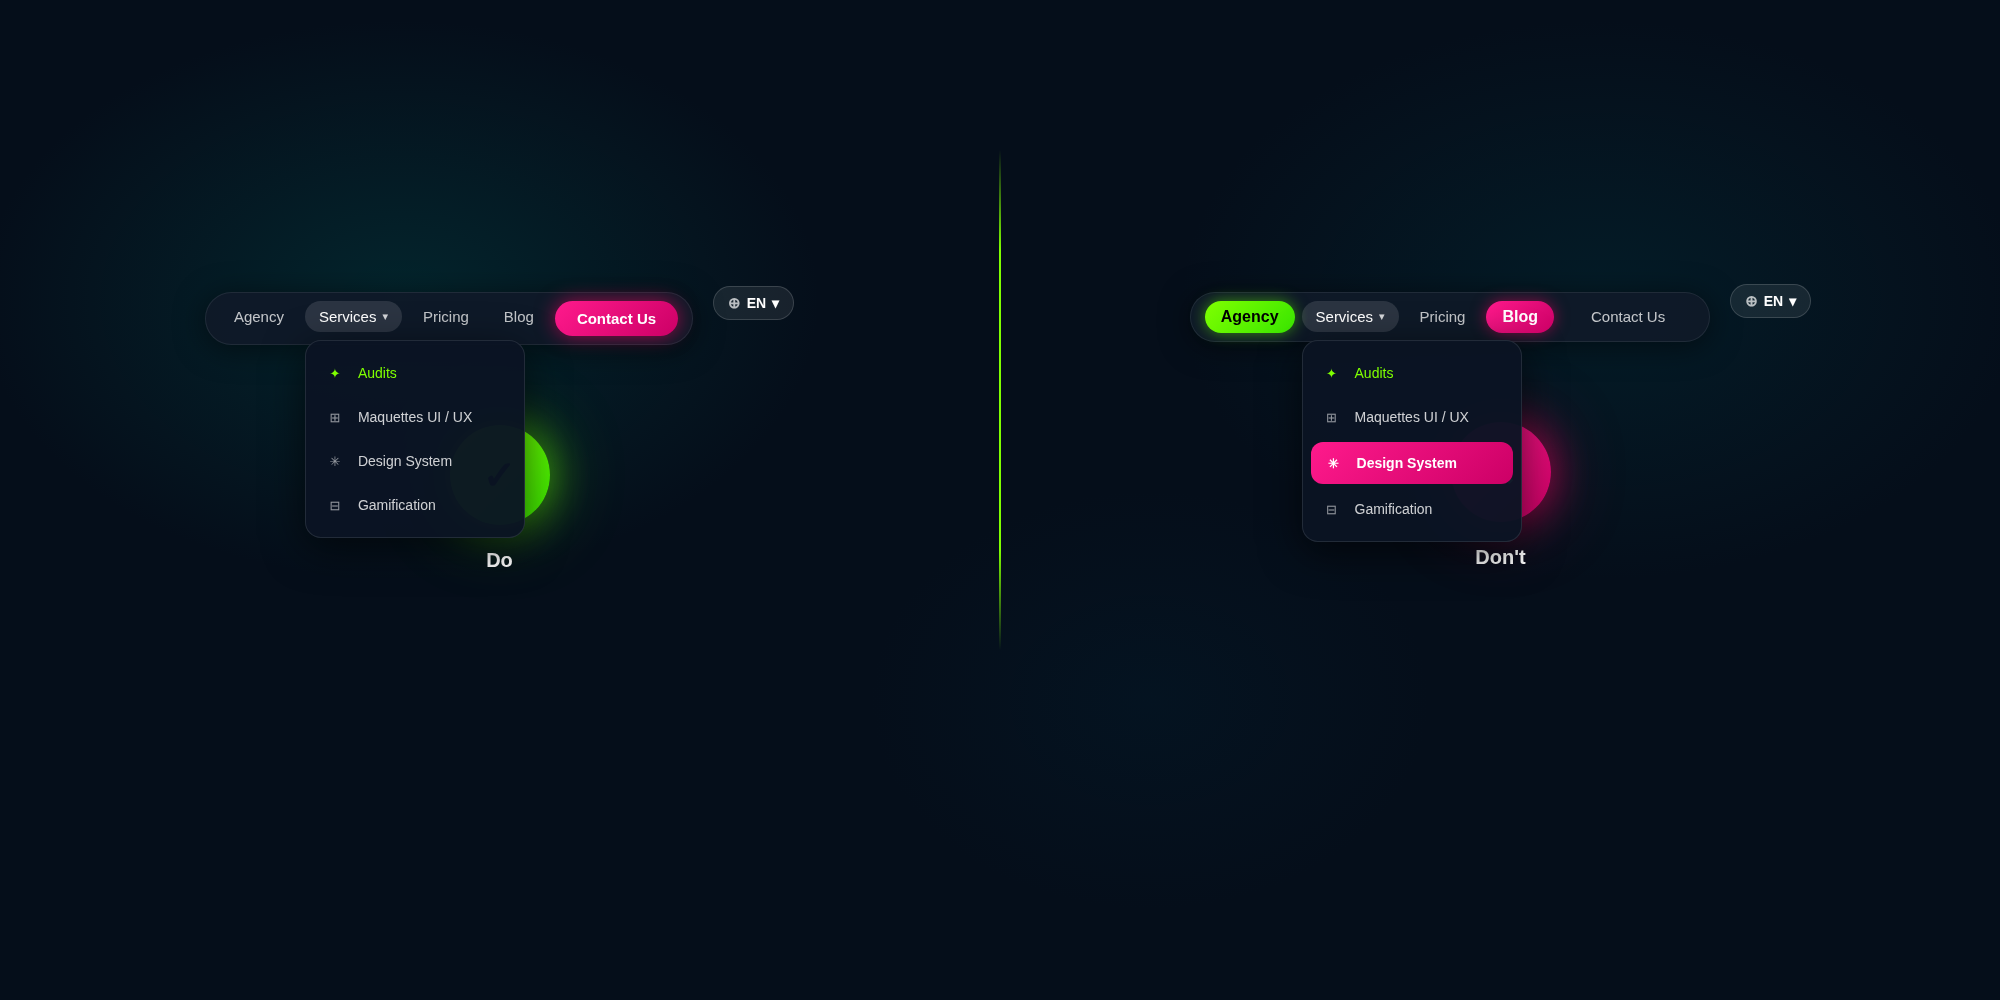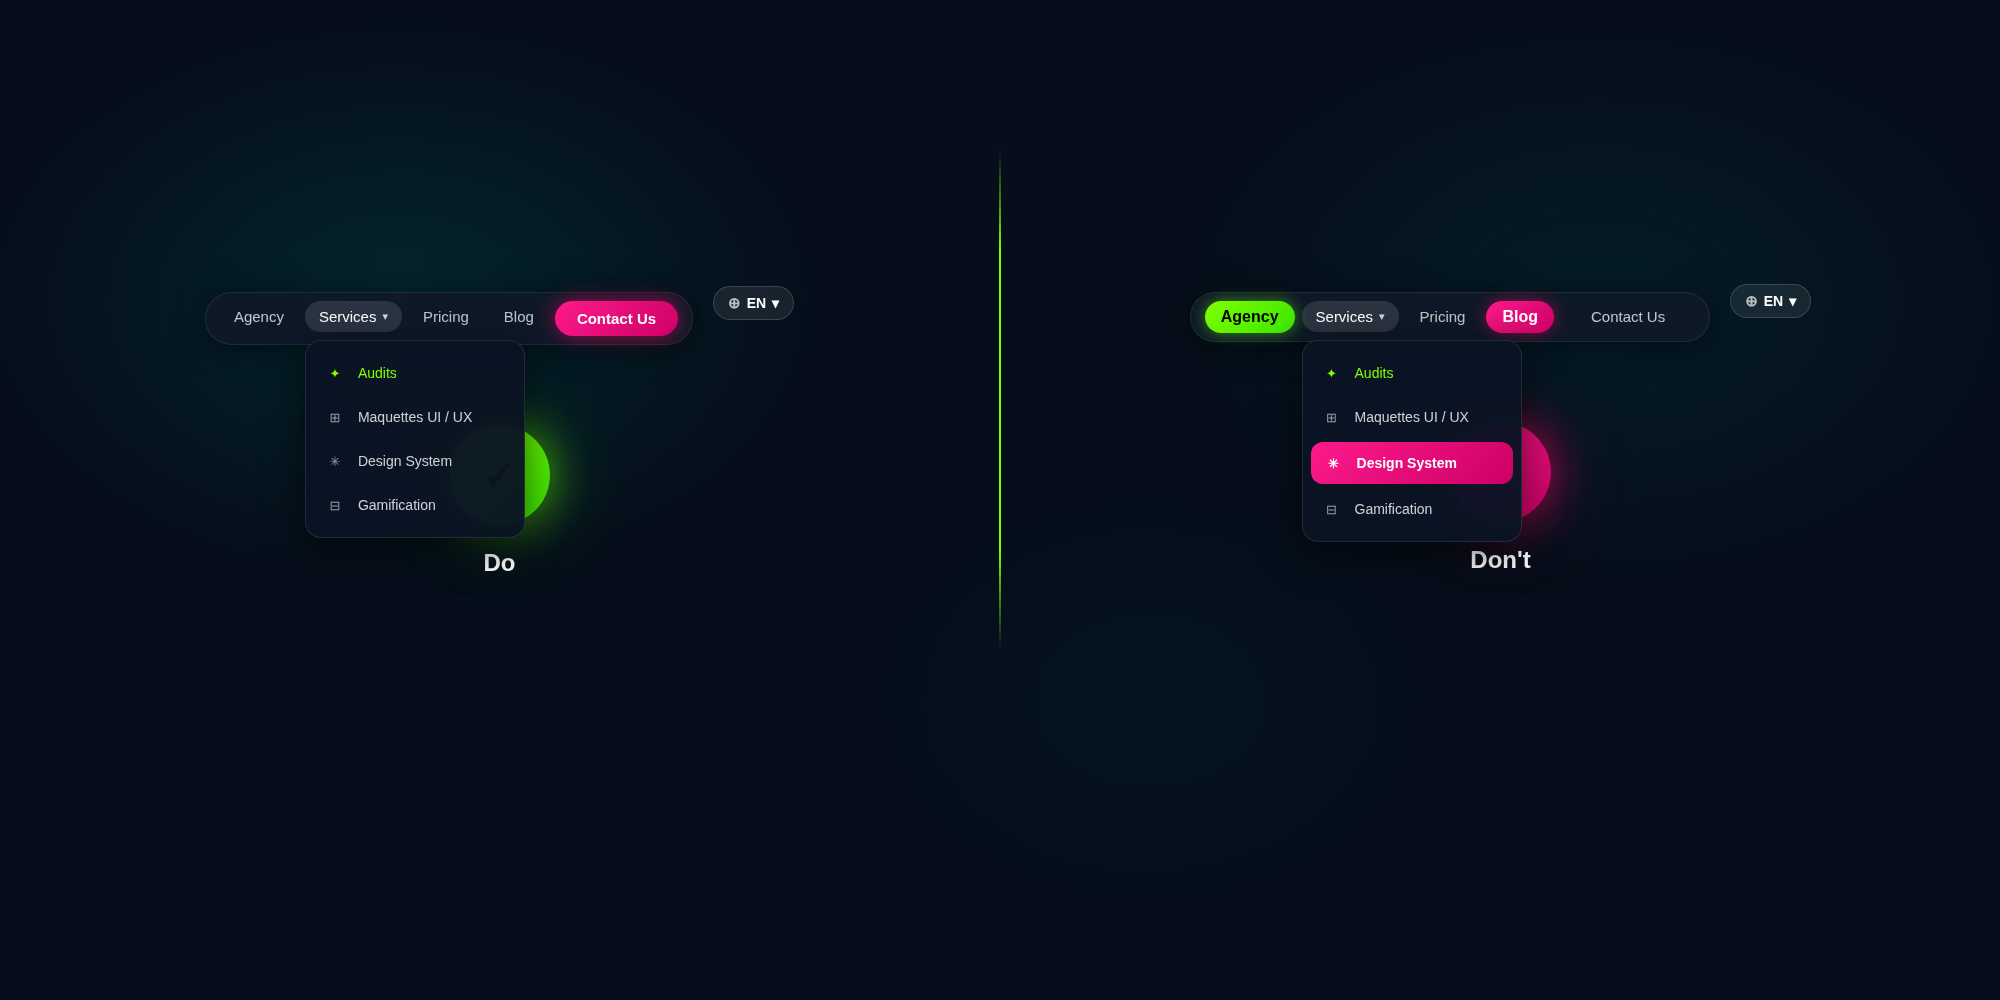--- a/index.html
+++ b/index.html
@@ -245,21 +245,21 @@
     }
 
     .circle-pink {
       background: linear-gradient(135deg, #ff1a8c, #cc0066);
       box-shadow: 0 0 40px rgba(255,0,100,0.6), 0 0 80px rgba(255,0,100,0.3);
       color: #fff;
     }
 
     .status-label {
       color: #fff;
-      font-size: 24px;
+      font-size: 20px;
       font-weight: 800;
     }
 
     
     .services-dropdown {
       left: 0;
       transform: none;
     }
 
     

